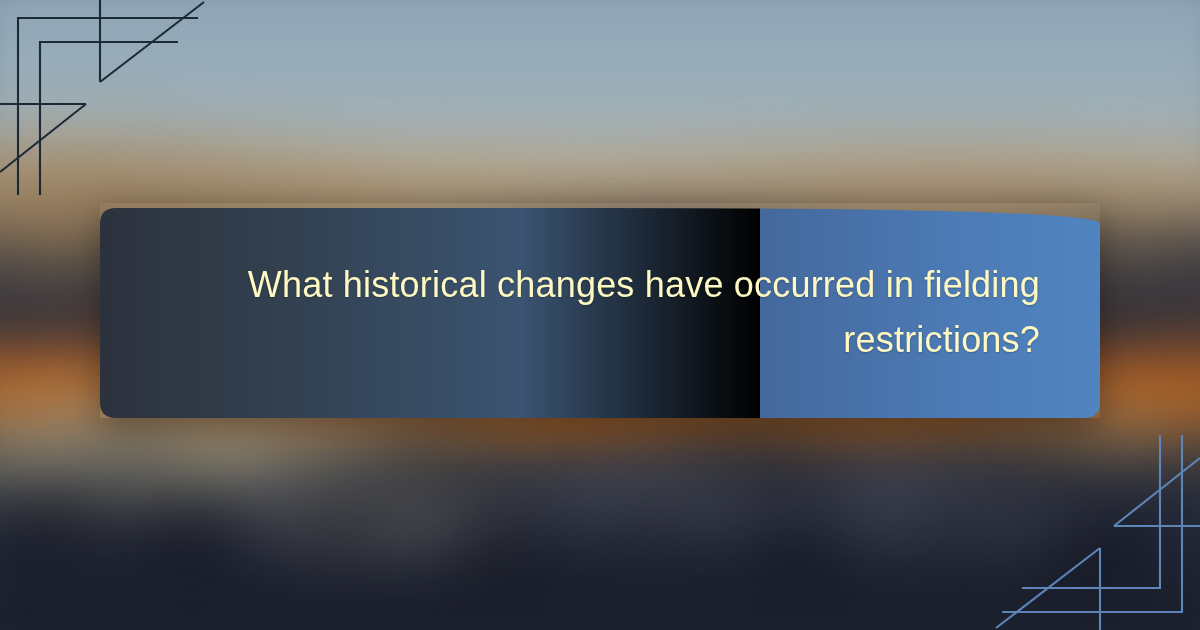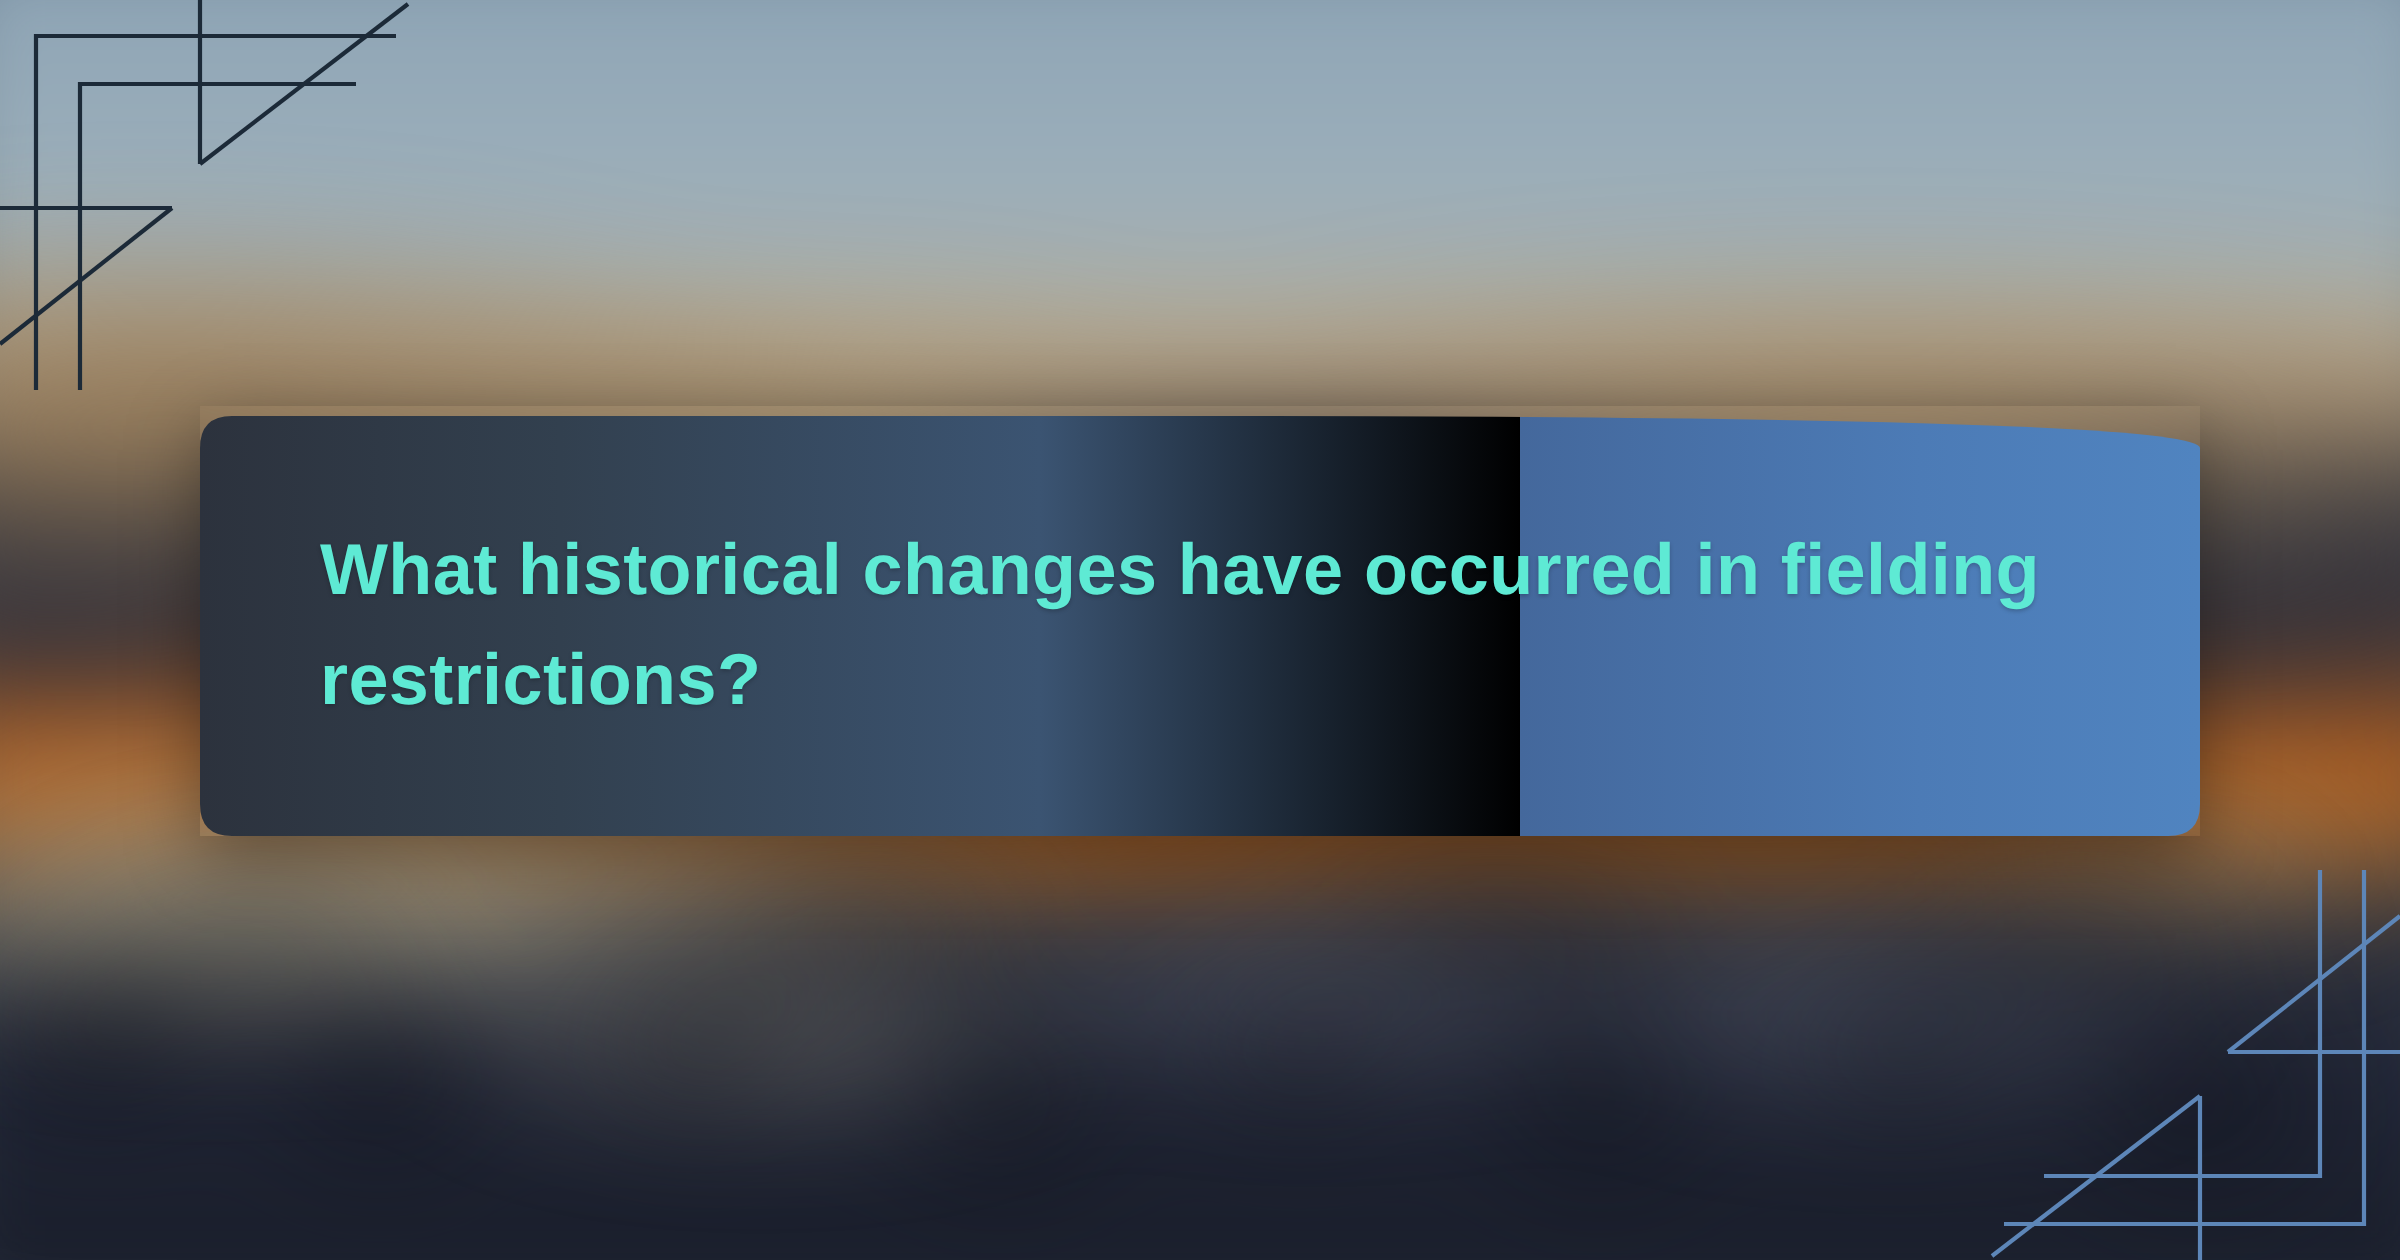--- a/index.html
+++ b/index.html
@@ -120,24 +120,24 @@
     box-shadow: 0 10px 34px rgba(0,0,0,.38);
   }
   .card-shape {
     position: absolute;
     inset: 0;
   }
   .card-text {
     position: relative;
     z-index: 2;
     width: 880px;
-    text-align: left;
-    color: #5eead4;
+    text-align: right;
+    color: #fef9c3;
     font-size: 36px;
-    font-weight: 700;
+    font-weight: 400;
     line-height: 1.52;
     letter-spacing: .2px;
     text-shadow: 0 1px 2px rgba(0,0,0,.22);
     padding-top: 4px;
   }
 </style>
 </head>
 <body>
 
 <div id="stage">

